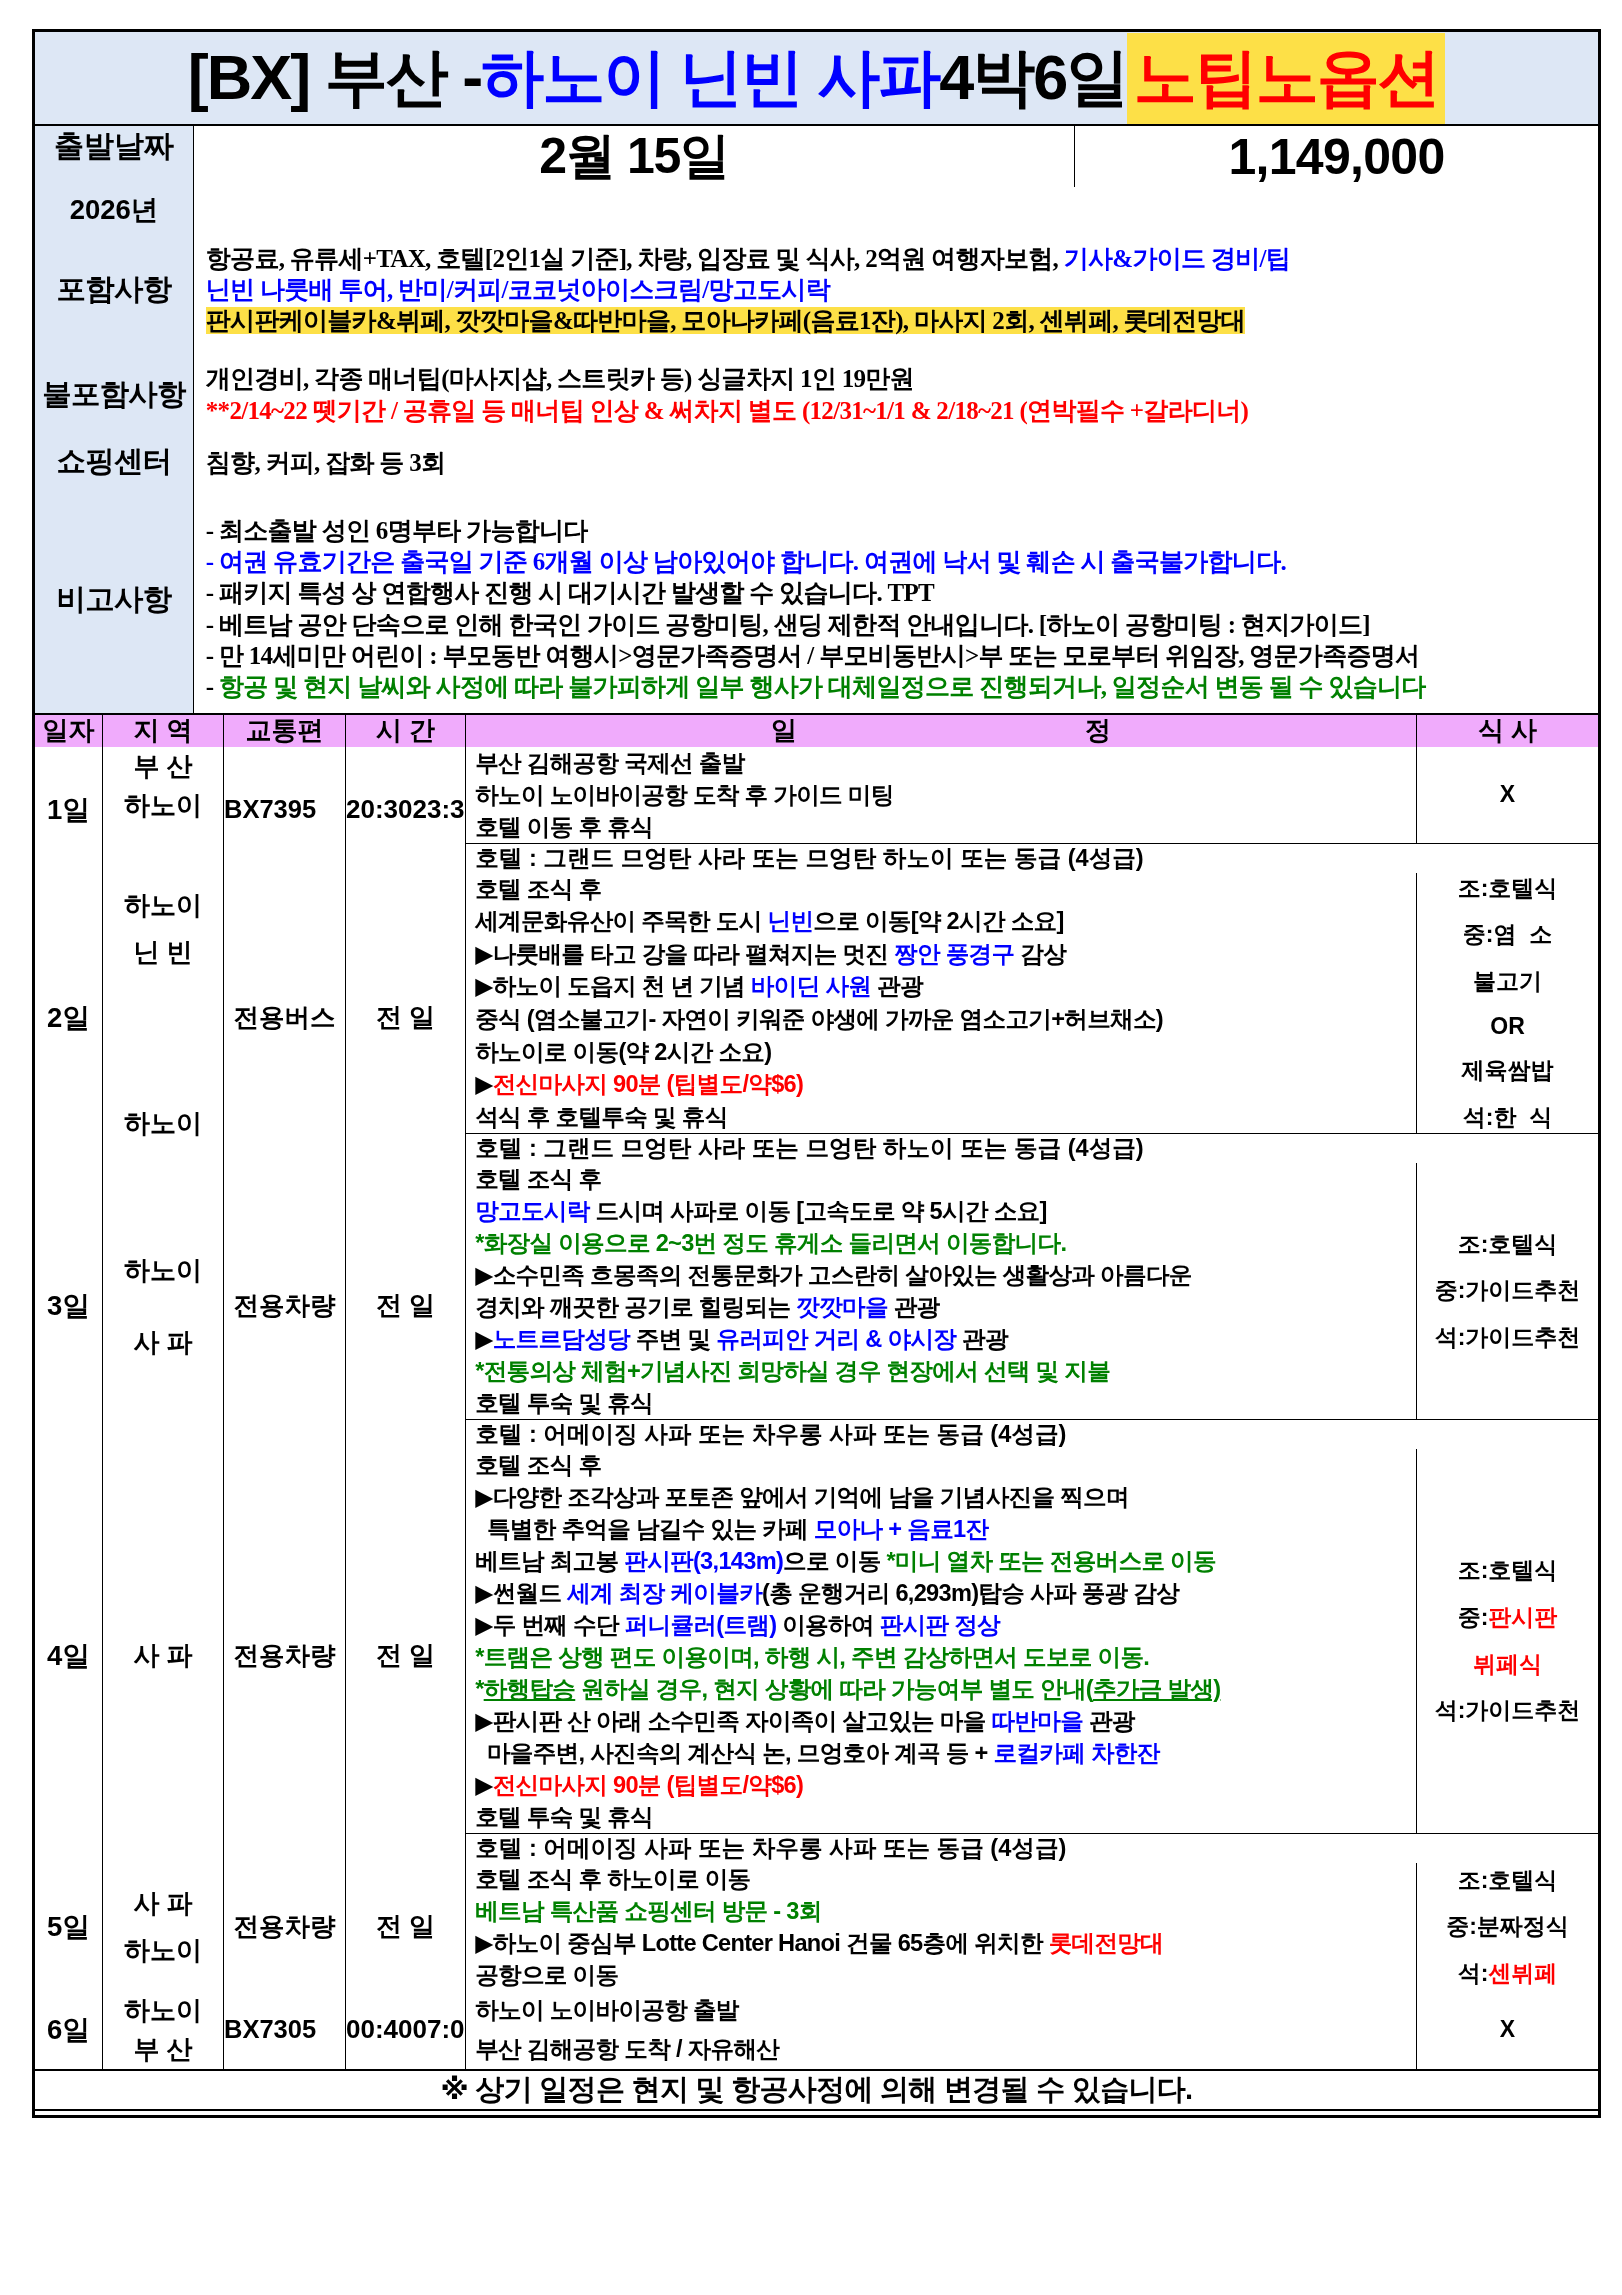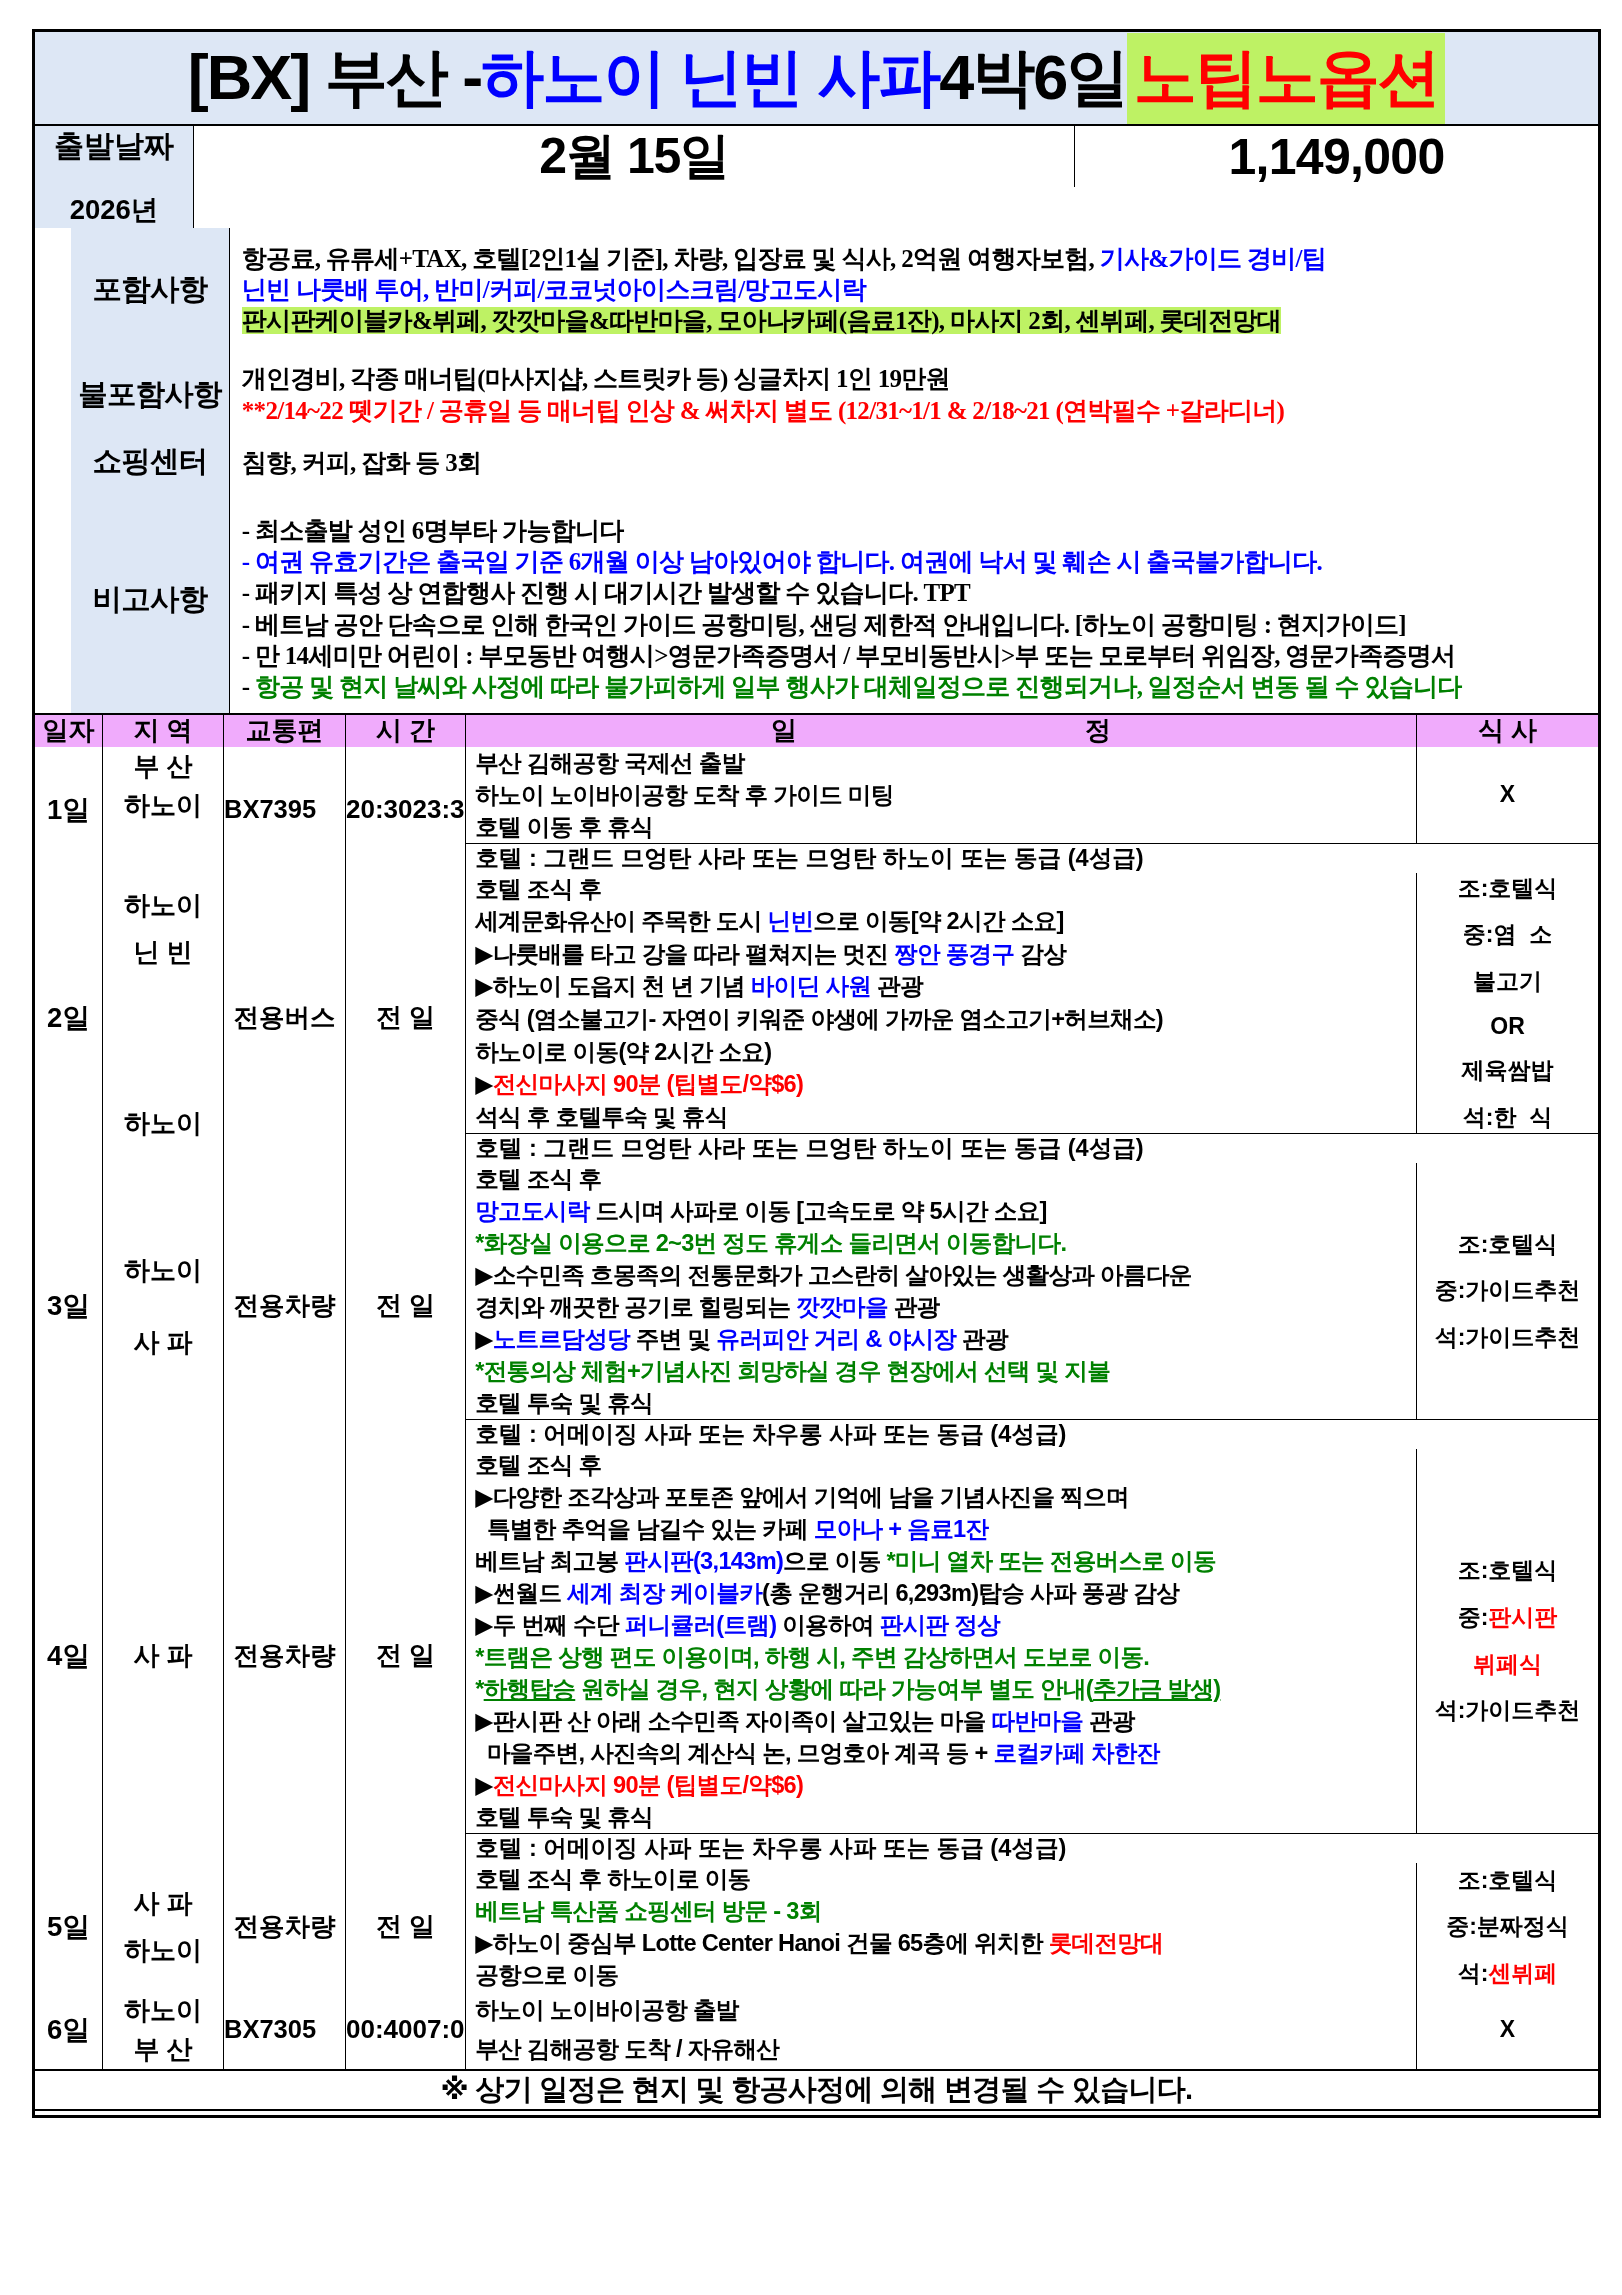--- a/index.html
+++ b/index.html
@@ -21,21 +21,21 @@
   .dep-label{font-size:30px;gap:25px;}
   .dep-label .yr{font-size:27.5px;}
   .dep-body{flex:1;display:flex;flex-direction:column;}
   .dep-line{display:flex;height:61px;}
   .dep-line+.dep-line{border-top:2px solid #000;}
   .dep-date{flex:0 0 880px;display:flex;align-items:center;justify-content:center;font-size:50px;letter-spacing:-1.3px;}
   .dep-price{flex:1;border-left:1.3px solid #000;display:flex;align-items:center;justify-content:center;font-size:50px;letter-spacing:-0.7px;}
 
   
   .info-row{display:flex;}
-  .info-label{font-size:29.4px;letter-spacing:-0.7px;margin-left:36px;}
+  .info-label{font-size:29.4px;letter-spacing:-0.7px;}
   .info-body{flex:1;display:flex;flex-direction:column;justify-content:center;padding:3.9px 0 3.9px 11.8px;overflow:hidden;font-family:Liberation Serif, serif;}
   .info-line{white-space:pre;font-size:25px;letter-spacing:-0.7px;line-height:1.25;}
   .h-incl .info-body{height:115px;}
   .h-excl .info-body{height:79px;}
   .h-shop .info-body{height:41px;}
   .h-note .info-body{height:200px;margin-top:18px;}
 
   
   .sched-header{display:flex;height:32px;background:#f0abfc;font-size:26px;}
   .sched-header .hcell{display:flex;align-items:center;justify-content:center;border-right:1.3px solid #000;white-space:pre;}
@@ -72,21 +72,21 @@
   .cell-region.split{justify-content:space-between;padding:9.2px 0 15.7px 0;}
   .day-3 .cell-region{line-height:72px;}
   .day-5 .cell-region{line-height:47px;}
 
   
   .footer{height:38px;display:flex;align-items:center;justify-content:center;font-size:29px;
           letter-spacing:-0.7px;border-bottom:2px solid #000;margin-bottom:3.9px;}
 
   
   .c-k{color:#000;}.c-b{color:#0000ff;}.c-r{color:#ff0000;}.c-g{color:#008000;}
-  .hl{background:#bef264;}.u{text-decoration:underline;}
+  .hl{background:#fde047;}.u{text-decoration:underline;}
 </style>
 </head>
 <body>
 
 <div class="page">
   <div class="sheet">
 
     <div class="title-row" id="title-row">
         <span class="c-k">[BX] 부산 - </span>
         <span class="c-b">하노이 닌빈 사파</span>

